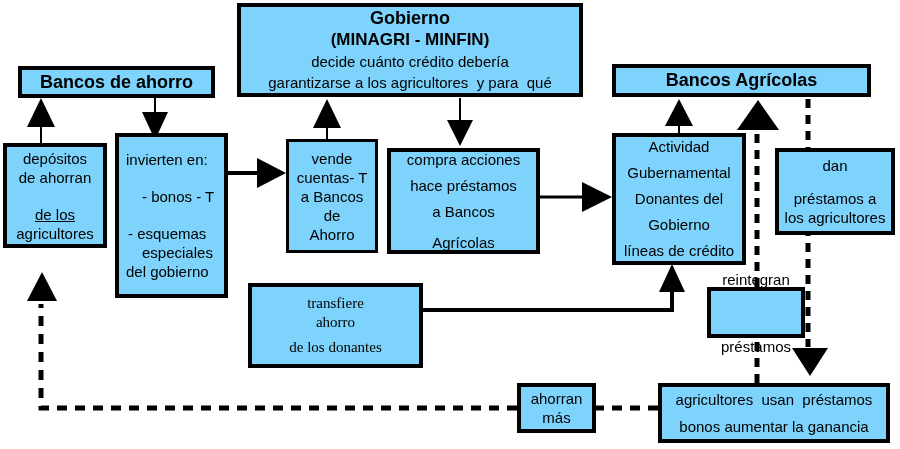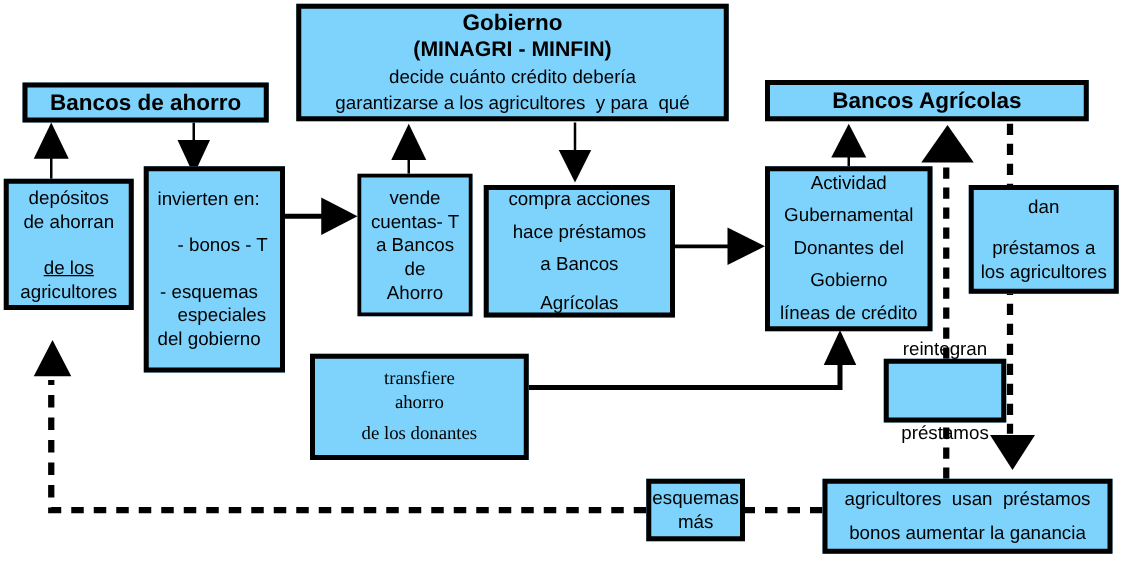--- a/index.html
+++ b/index.html
@@ -184,21 +184,21 @@
     <div class="ln">ahorro</div>
     <div class="ln gap">de los donantes</div>
   </div>
 
   <div class="box" id="box-reintegran">
     <div class="ln">reintegran</div>
     <div class="ln">préstamos</div>
   </div>
 
   <div class="box" id="box-ahorran">
-    <div class="ln">esquemas</div>
+    <div class="ln">ahorran</div>
     <div class="ln">más</div>
   </div>
 
   <div class="box" id="box-agricultores">
     <div class="ln">agricultores  usan  préstamos</div>
     <div class="ln">bonos aumentar la ganancia</div>
   </div>
 
 </div>
 

